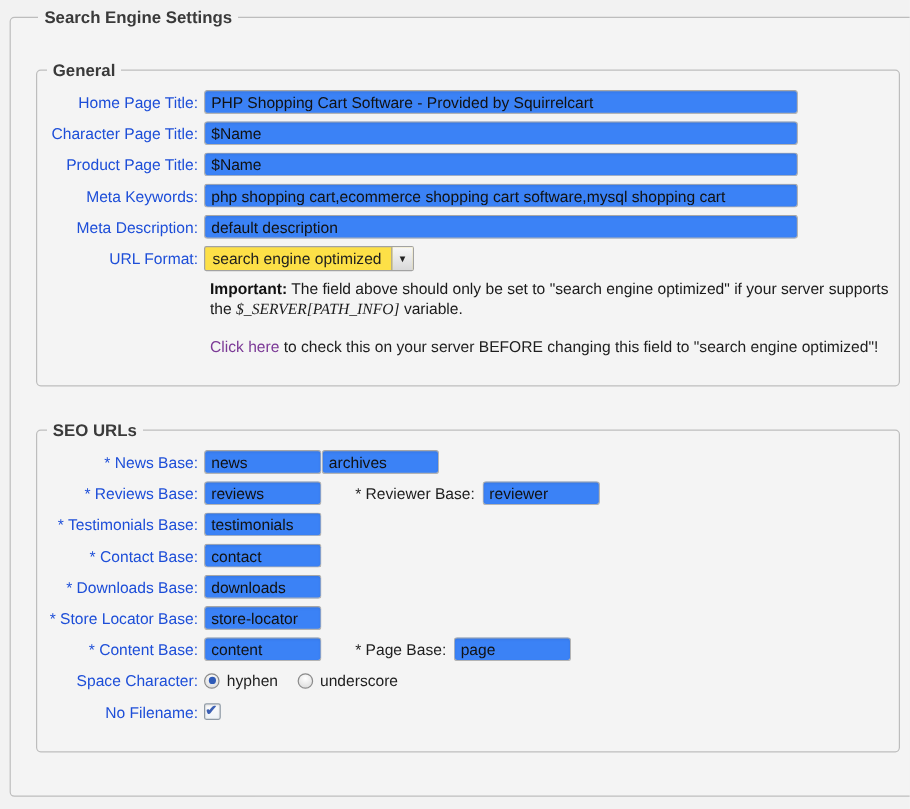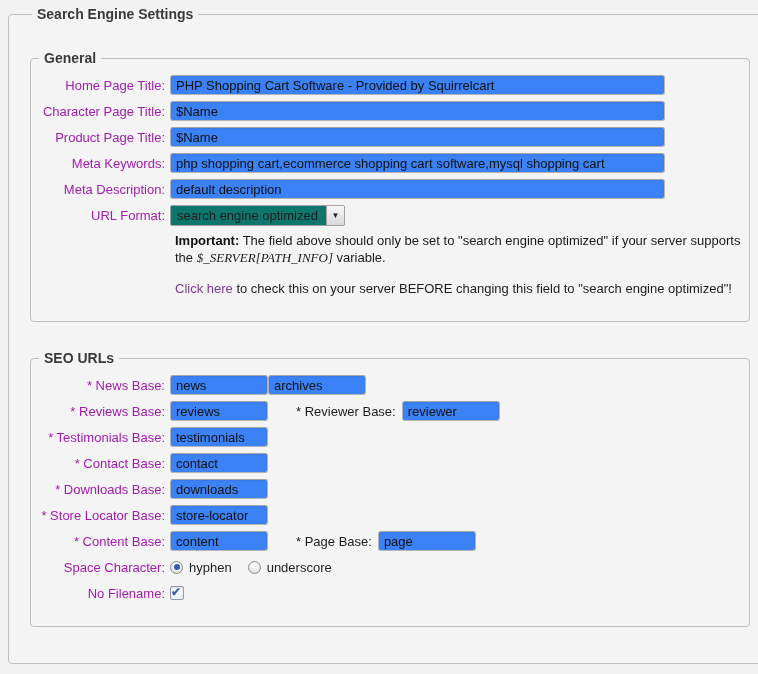--- a/index.html
+++ b/index.html
@@ -23,38 +23,38 @@
   .outer-fs{
     margin:6px 7px 0 8px;
     height:658px;
     box-sizing:border-box;
     padding:14px 11px 0 21px;
   }
   .inner-fs{box-sizing:border-box;}
   .general-fs{margin-top:14px;padding:6px 8px 24px 6px;}
   .seo-fs{margin-top:28px;padding:6px 8px 20px 6px;}
   .row{display:flex;align-items:center;height:26px;}
-  .lbl{width:133px;padding-right:5px;box-sizing:border-box;text-align:right;white-space:nowrap;color:#a21caf;flex:none;}
+  .lbl{width:133px;padding-right:5px;box-sizing:border-box;text-align:right;white-space:nowrap;color:#1d4ed8;flex:none;}
   .lbl2{margin-left:28px;padding-right:6px;white-space:nowrap;color:#1e1e1e;}
   input.txt{
     height:20px;box-sizing:border-box;
     border:1px solid #b4b4b4;border-top-color:#a6a6a6;
     border-radius:3px;
     box-shadow:inset 0 1px 2px rgba(0,0,0,.08);
     padding:0 5px;
     font:13px "Liberation Sans",sans-serif;color:#111;
     background:#3b82f6;
   }
   .w-lg{width:495px;}
   .w-sm{width:98px;}
   .combo{
     display:inline-flex;align-items:stretch;
     height:21px;box-sizing:border-box;
     border:1px solid #a2a2a2;border-radius:2px;
-    background:#0f766e;cursor:default;
+    background:#fde047;cursor:default;
   }
   .combo-text{padding:0 8px 0 6px;line-height:19px;white-space:nowrap;}
   .combo-btn{
     width:17px;flex:none;
     border-left:1px solid #a2a2a2;
     background:linear-gradient(#f7f7f7,#d9d9d9);
     display:flex;align-items:center;justify-content:center;
     font-size:8px;color:#222;
   }
   .note{margin:4px 0 0 138px;width:566px;line-height:17px;color:#1a1a1a;}

